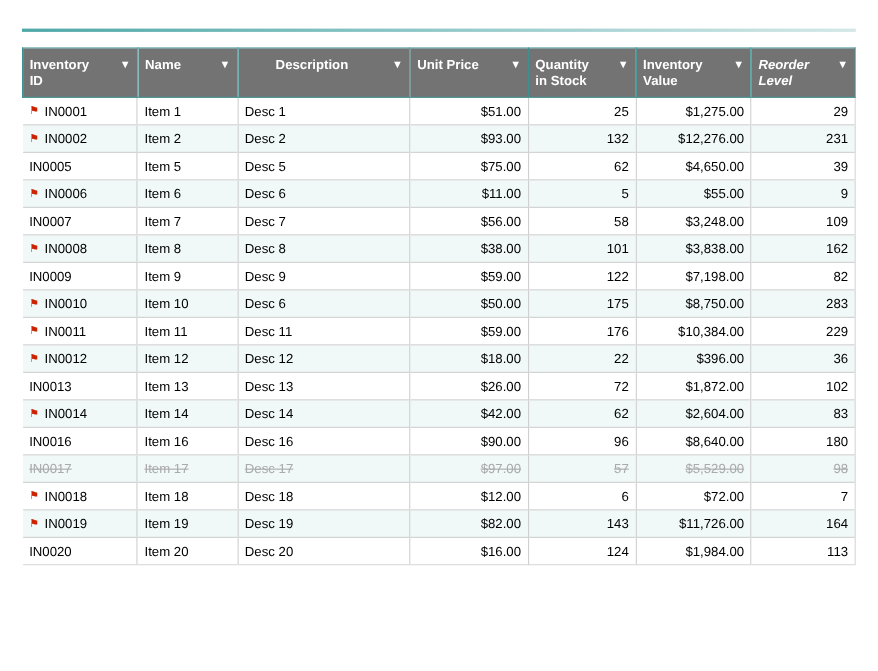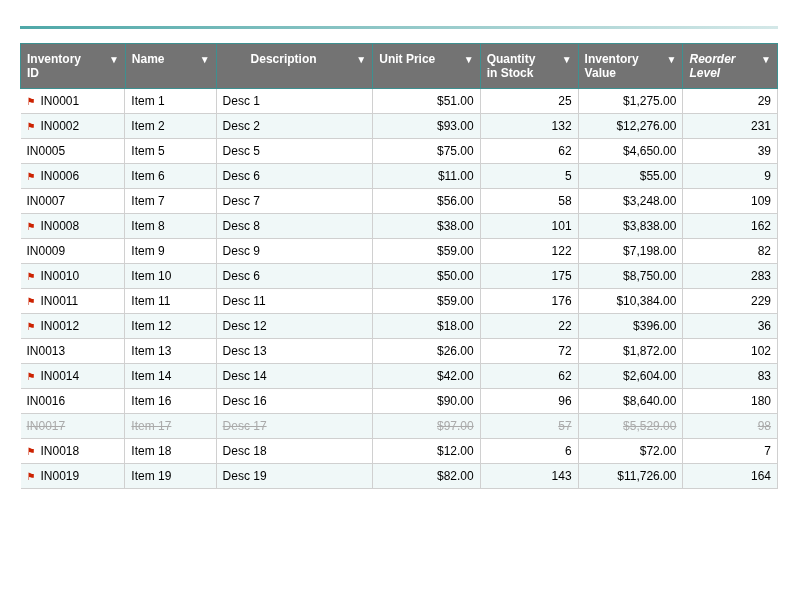--- a/index.html
+++ b/index.html
@@ -330,15 +330,26 @@
             <span class="flag-icon">⚑</span>
             <span>IN0019</span>
           </td>
           <td>Item 19</td>
           <td>Desc 19</td>
           <td class="right-align">$82.00</td>
           <td class="right-align">143</td>
           <td class="right-align">$11,726.00</td>
           <td class="right-align">164</td>
         </tr>
+        <tr>
+          <td class="id-cell">
+            <span>IN0020</span>
+          </td>
+          <td>Item 20</td>
+          <td>Desc 20</td>
+          <td class="right-align">$16.00</td>
+          <td class="right-align">124</td>
+          <td class="right-align">$1,984.00</td>
+          <td class="right-align">113</td>
+        </tr>
       </tbody>
   </table>
 </div>
 
 </body></html>

